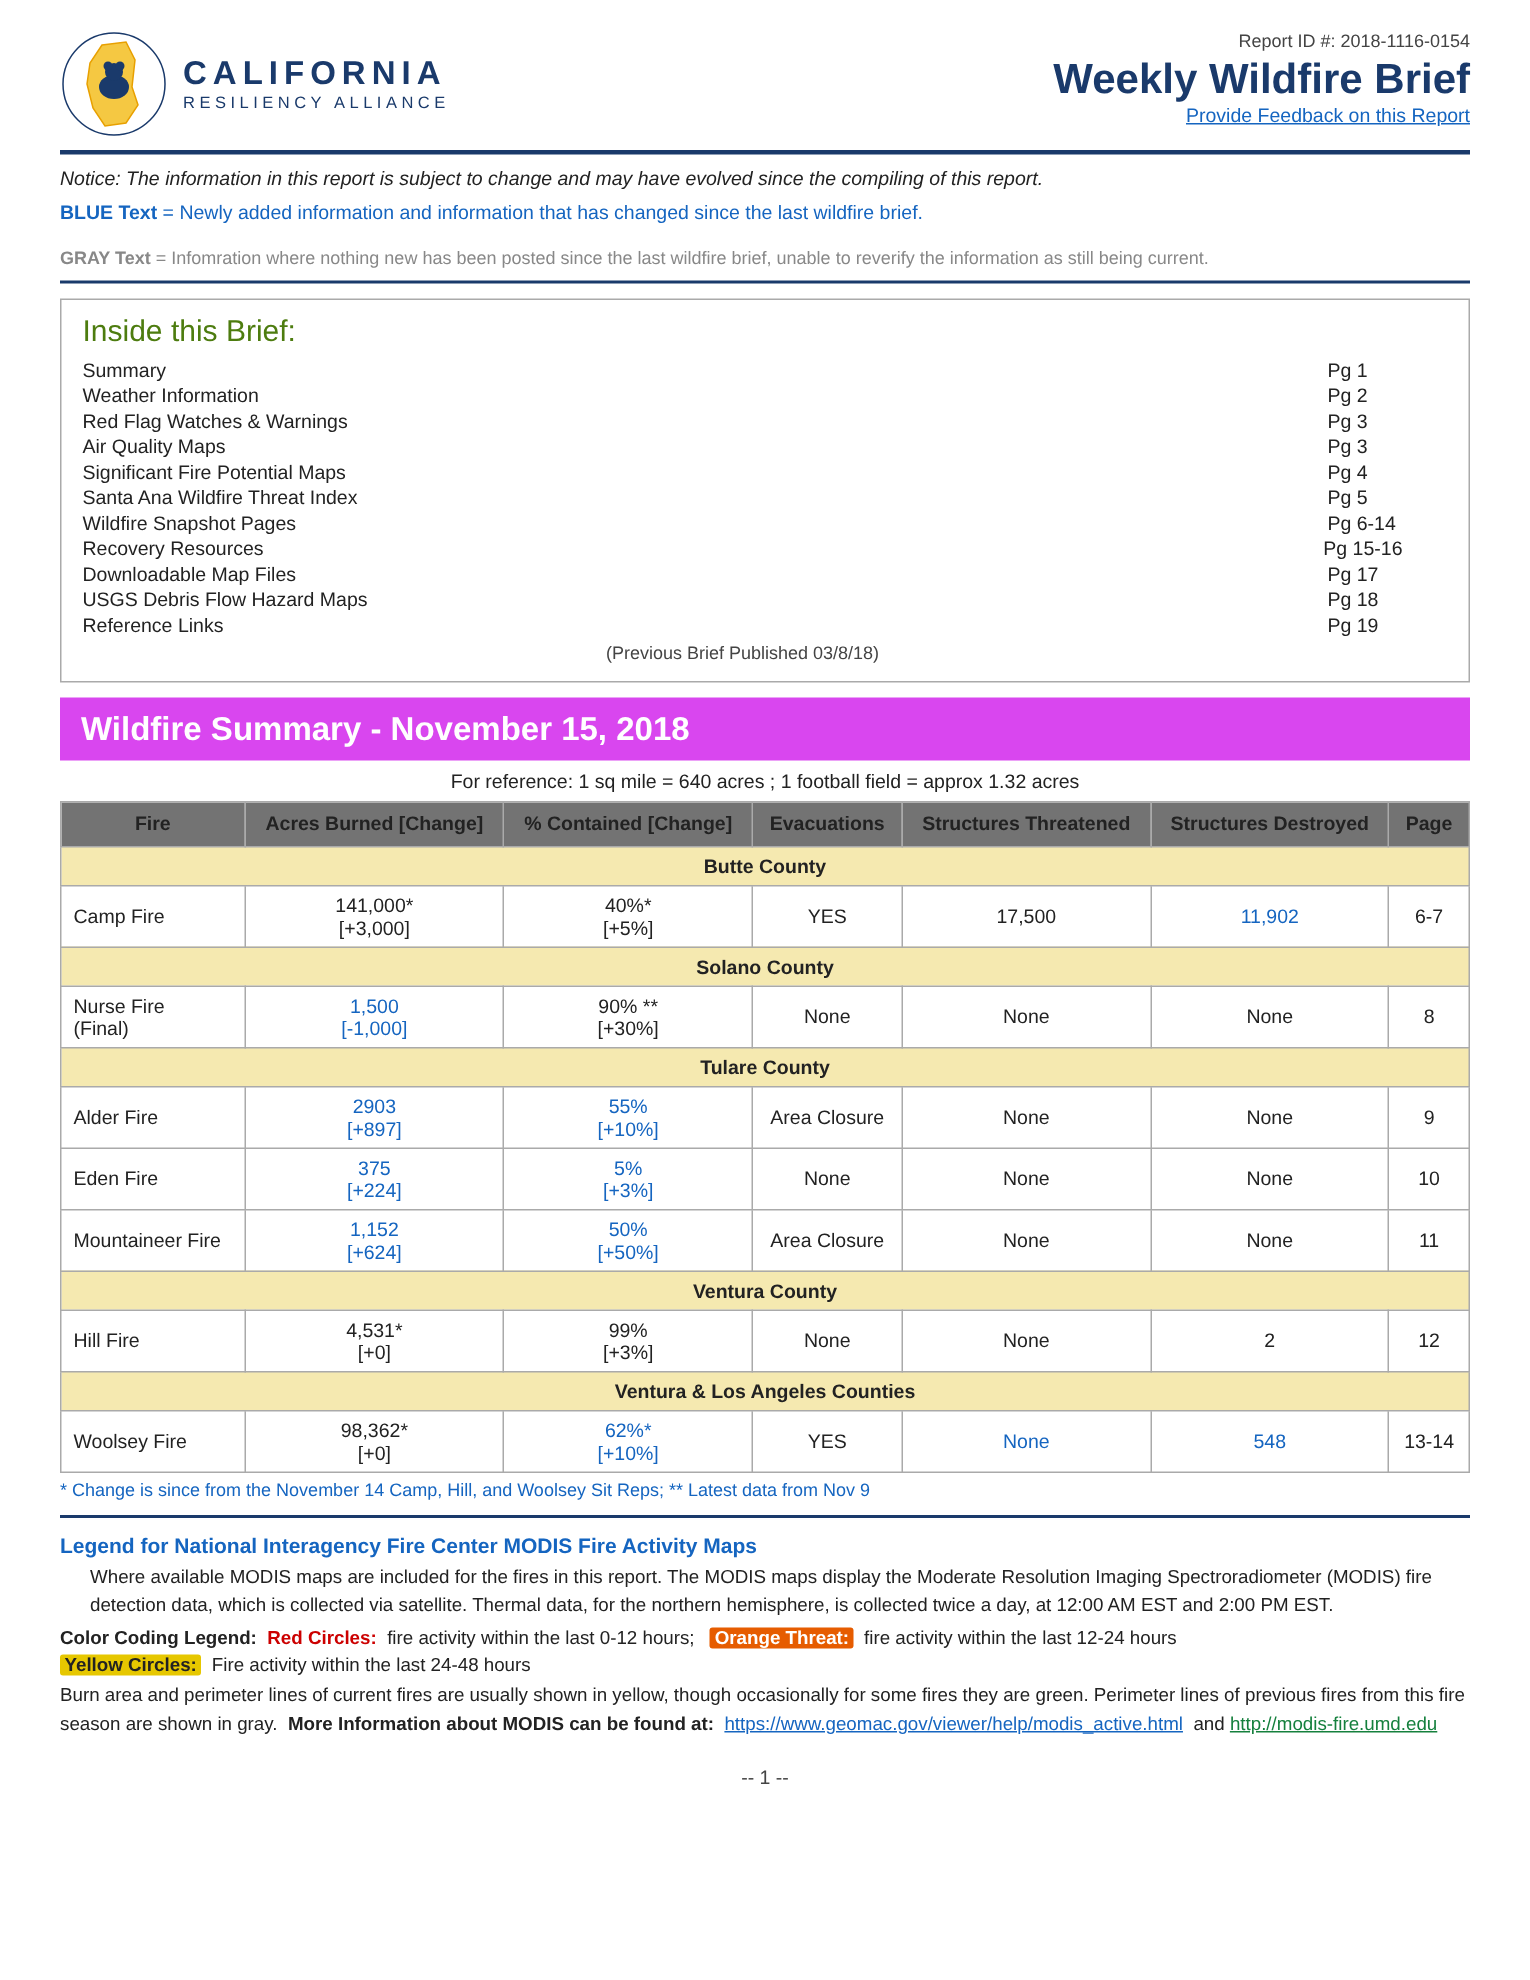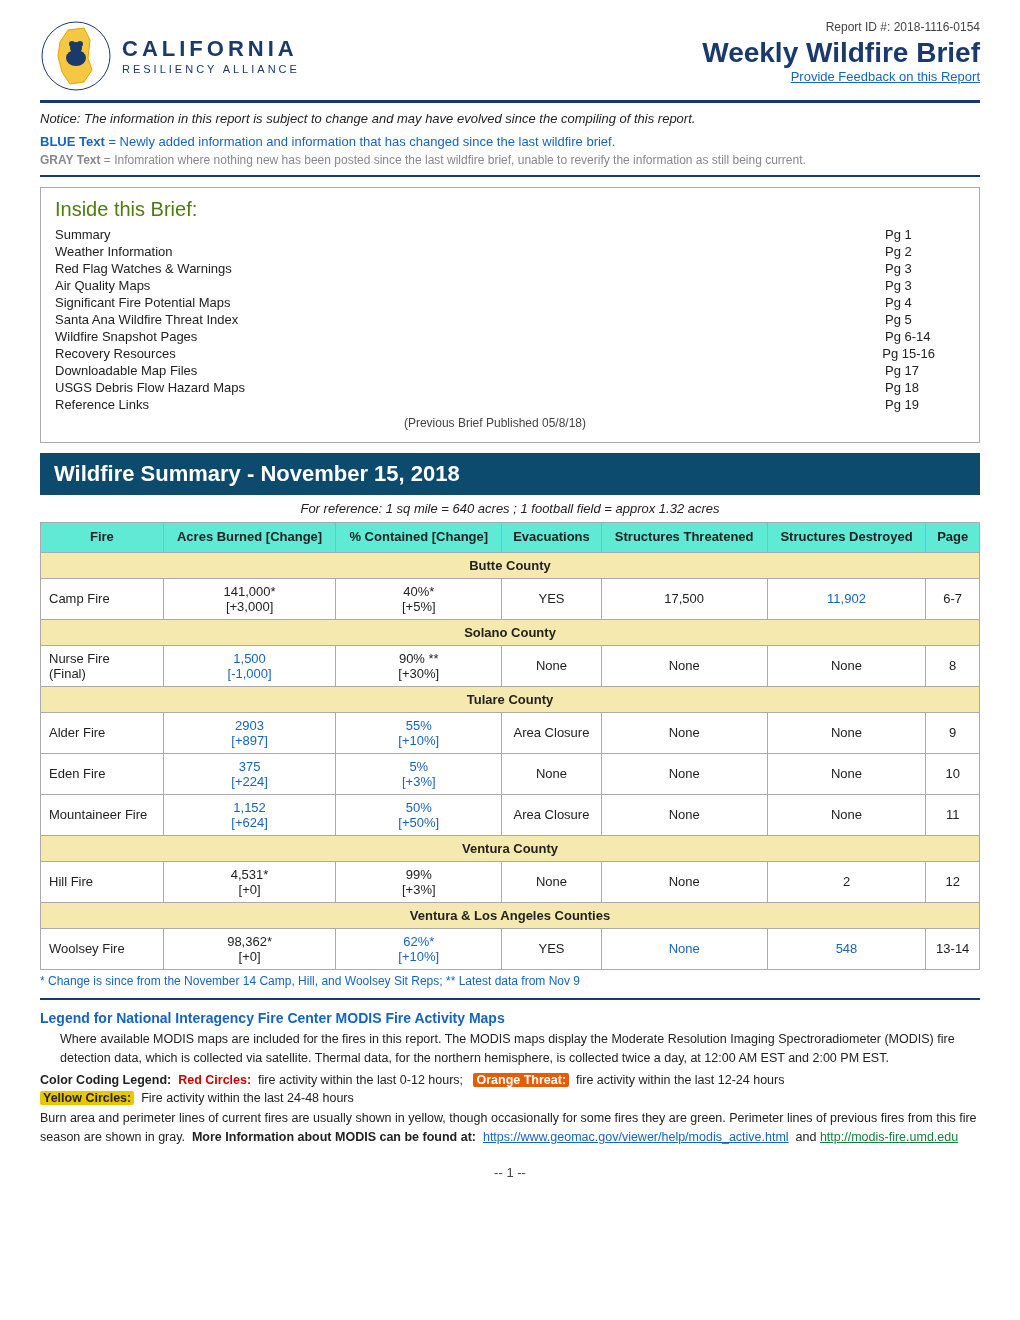--- a/index.html
+++ b/index.html
@@ -75,21 +75,21 @@
     }
     .notice-text {
       font-style: italic;
       font-size: 13px;
       margin: 8px 0;
       color: #222;
     }
     .blue-text-line {
       color: #1565c0;
       font-size: 13px;
-      margin-bottom: 4px;
+      margin-bottom: 16px;
     }
     .blue-text-label {
       color: #1565c0;
       font-weight: bold;
     }
     .gray-text-line {
       color: #888;
       font-size: 12px;
       margin-bottom: 6px;
     }
@@ -126,41 +126,40 @@
     }
     .toc-label { flex: 1; }
     .toc-pg { white-space: nowrap; min-width: 50px; }
     .toc-note {
       text-align: center;
       font-size: 12px;
       color: #444;
       margin-top: 2px;
     }
     .summary-header {
-      background: #0c4a6e;
+      background: #d946ef;
       color: #fff;
       font-size: 22px;
       font-weight: bold;
       padding: 8px 14px;
       margin: 2px 0 6px 0;
     }
     .ref-line {
       text-align: center;
-      font-style: italic;
       font-size: 13px;
       margin-bottom: 6px;
     }
     .fire-table {
       width: 100%;
       border-collapse: collapse;
       font-size: 13px;
     }
     .fire-table th {
       border: 1px solid #aaa;
-      background: #5eead4;
+      background: #737373;
       padding: 6px 8px;
       text-align: center;
       font-weight: bold;
       line-height: 1.3;
     }
     .fire-table td {
       border: 1px solid #aaa;
       padding: 5px 8px;
       text-align: center;
     }
@@ -319,21 +318,21 @@
         </div>
         <div class="toc-row">
           <span class="toc-label">USGS Debris Flow Hazard Maps</span>
           <span class="toc-pg">Pg 18</span>
         </div>
         <div class="toc-row">
           <span class="toc-label">Reference Links</span>
           <span class="toc-pg">Pg 19</span>
         </div>
         <div class="toc-row">
-          <span class="toc-note" style="flex:1">(Previous Brief Published 05/8/18)</span>
+          <span class="toc-note" style="flex:1">(Previous Brief Published 03/8/18)</span>
         </div>
       </div>
   </div>
 </div>
 
 <div class="summary-header">Wildfire Summary - November 15, 2018</div>
 
 <div class="ref-line">For reference: 1 sq mile = 640 acres ;  1 football field = approx 1.32 acres</div>
 
 <table class="fire-table" id="fire-table">

